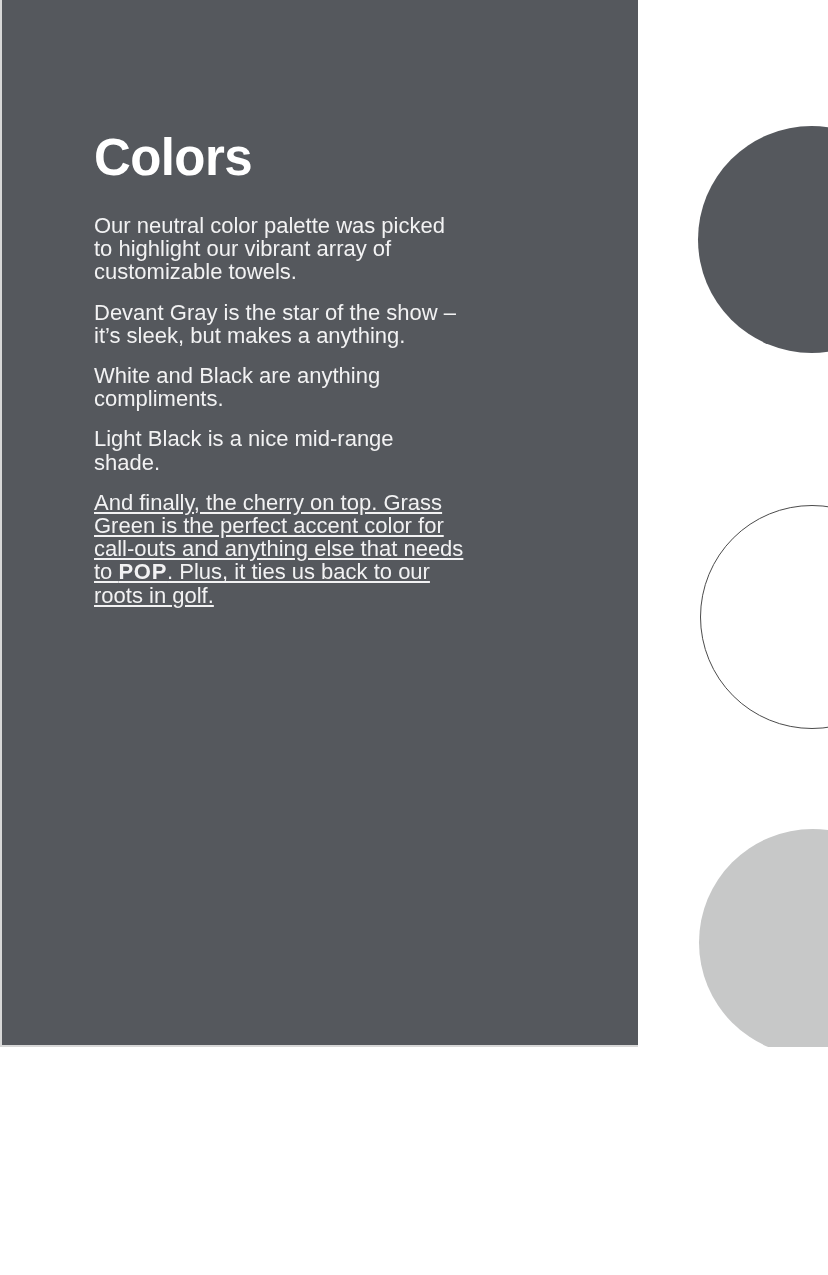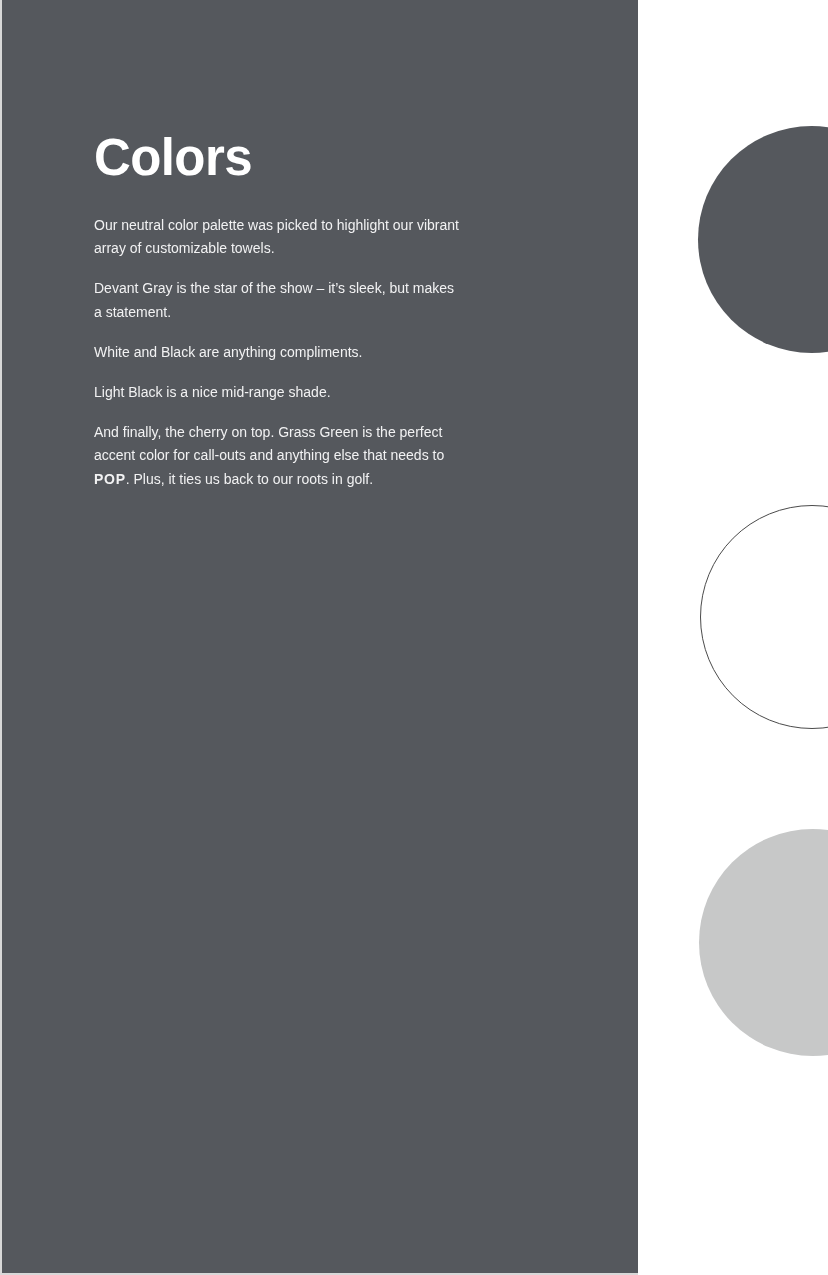--- a/index.html
+++ b/index.html
@@ -14,21 +14,21 @@
     overflow: hidden;
     font-family: "Liberation Sans", sans-serif;
     -webkit-font-smoothing: antialiased;
   }
 
   #page {
     position: absolute;
     left: 0;
     top: 0;
     width: 828px;
-    height: 1275px;
+    height: 1047px;
     background: #ffffff;
     overflow: hidden;
   }
 
   
   #dark-panel {
     position: absolute;
     left: 0;
     top: 0;
     width: 638px;
@@ -50,28 +50,28 @@
     font-size: 51px;
     font-weight: bold;
     color: #ffffff;
     letter-spacing: -0.6px;
     line-height: 60px;
     margin: 0 0 26px 0;
     font-family: "Liberation Sans", sans-serif;
   }
 
   .para {
-    font-size: 14px;
+    font-size: 22px;
     line-height: 23.2px;
     color: #f2f2f3;
     margin: 0 0 17px 0;
     font-family: "Liberation Sans", sans-serif;
     font-weight: 400;
   }
-  .para:last-child { margin-bottom: 16px; }
+  .para:last-child { margin-bottom: 16px; text-decoration: underline; }
 
   .pop {
     font-weight: bold;
     letter-spacing: 0.7px;
   }
 
   
   .circle {
     position: absolute;
     border-radius: 50%;
@@ -120,21 +120,21 @@
 
   <div id="dark-panel" style="background: rgb(85, 88, 93);"></div>
   <div id="page-bottom-edge"></div>
 
   <div id="content">
 
     <h1 id="page-title">Colors</h1>
 
     <p class="para">Our neutral color palette was picked to highlight our vibrant array of customizable towels.</p>
 
-    <p class="para">Devant Gray is the star of the show – it’s sleek, but makes a statement.</p>
+    <p class="para">Devant Gray is the star of the show – it’s sleek, but makes a anything.</p>
 
     <p class="para">White and Black are anything compliments.</p>
 
     <p class="para">Light Black is a nice mid-range shade.</p>
 
     <p class="para"><span>And finally, the cherry on top. Grass Green is the perfect accent color for call-outs and anything else that needs to </span><span class="pop">POP</span><span>. Plus, it ties us back to our roots in golf.</span></p>
 
   </div>
 
   <div class="circle" id="circle-devant-gray" style="background: rgb(85, 88, 93);"></div>

